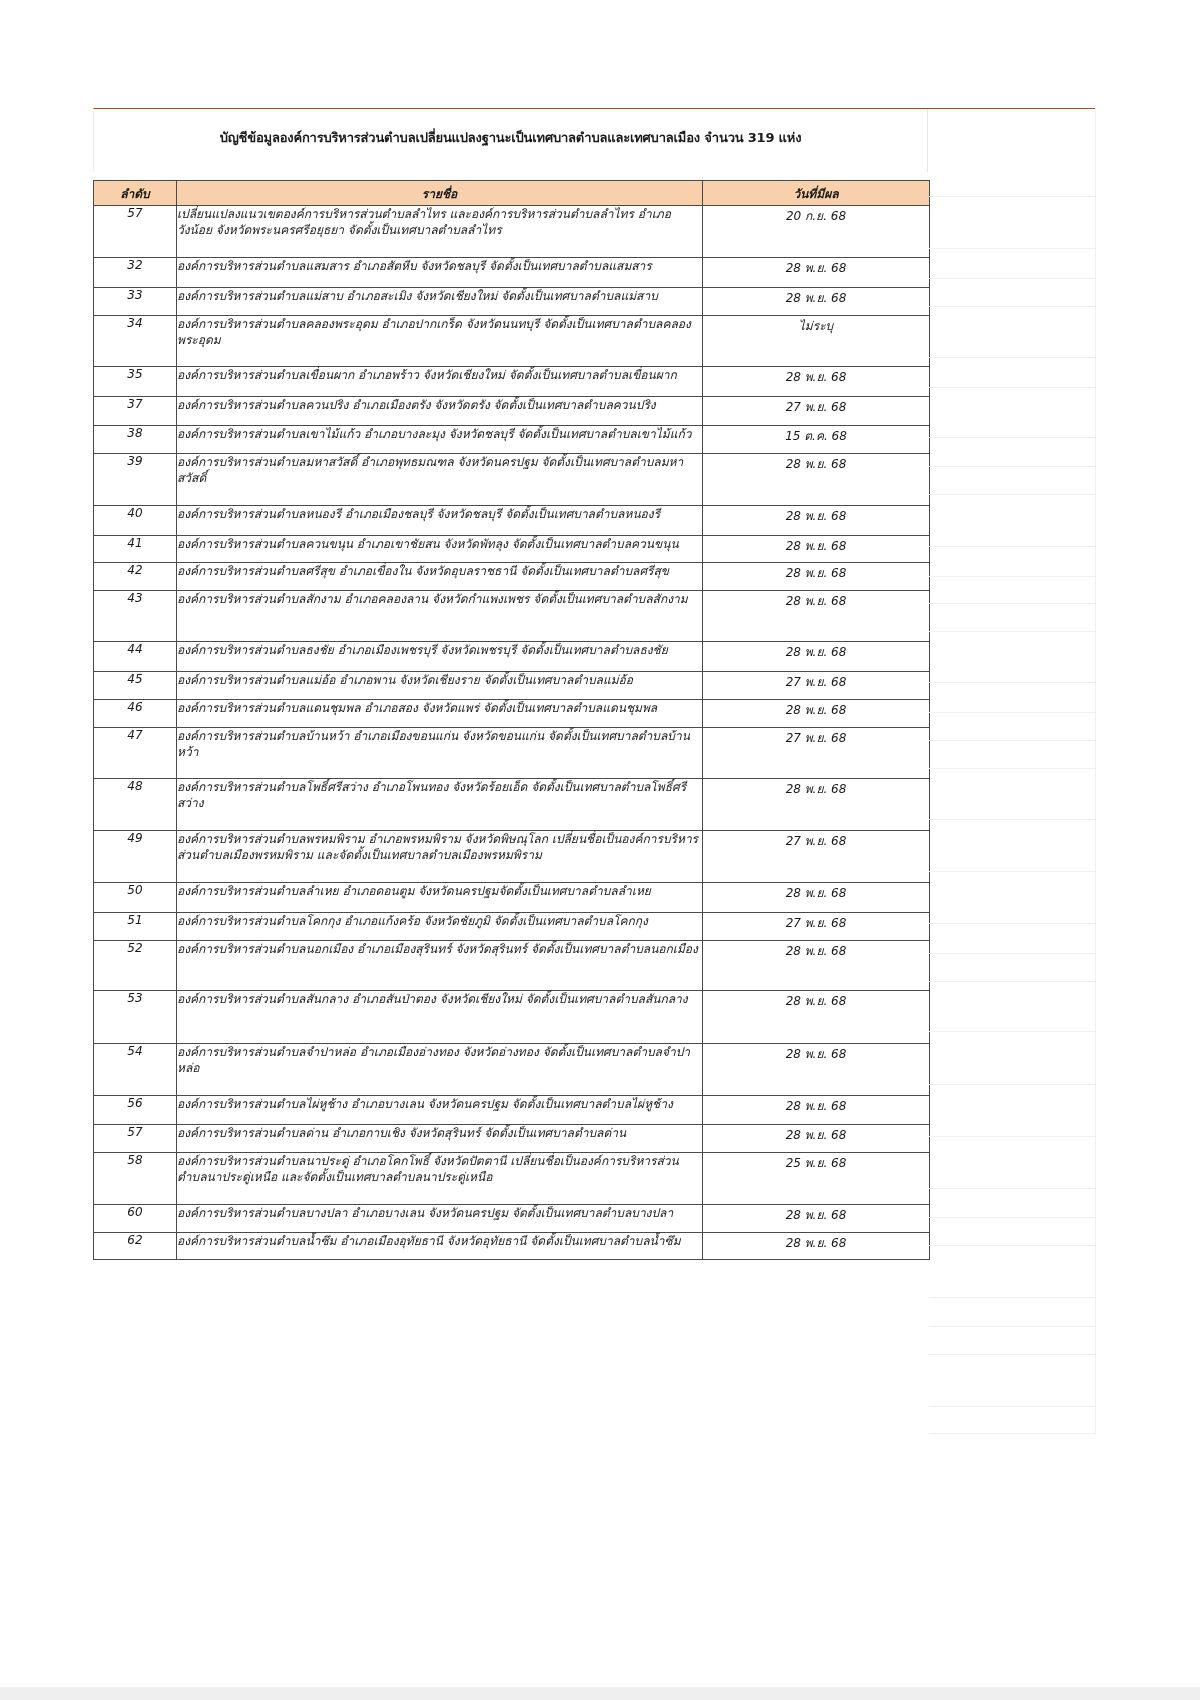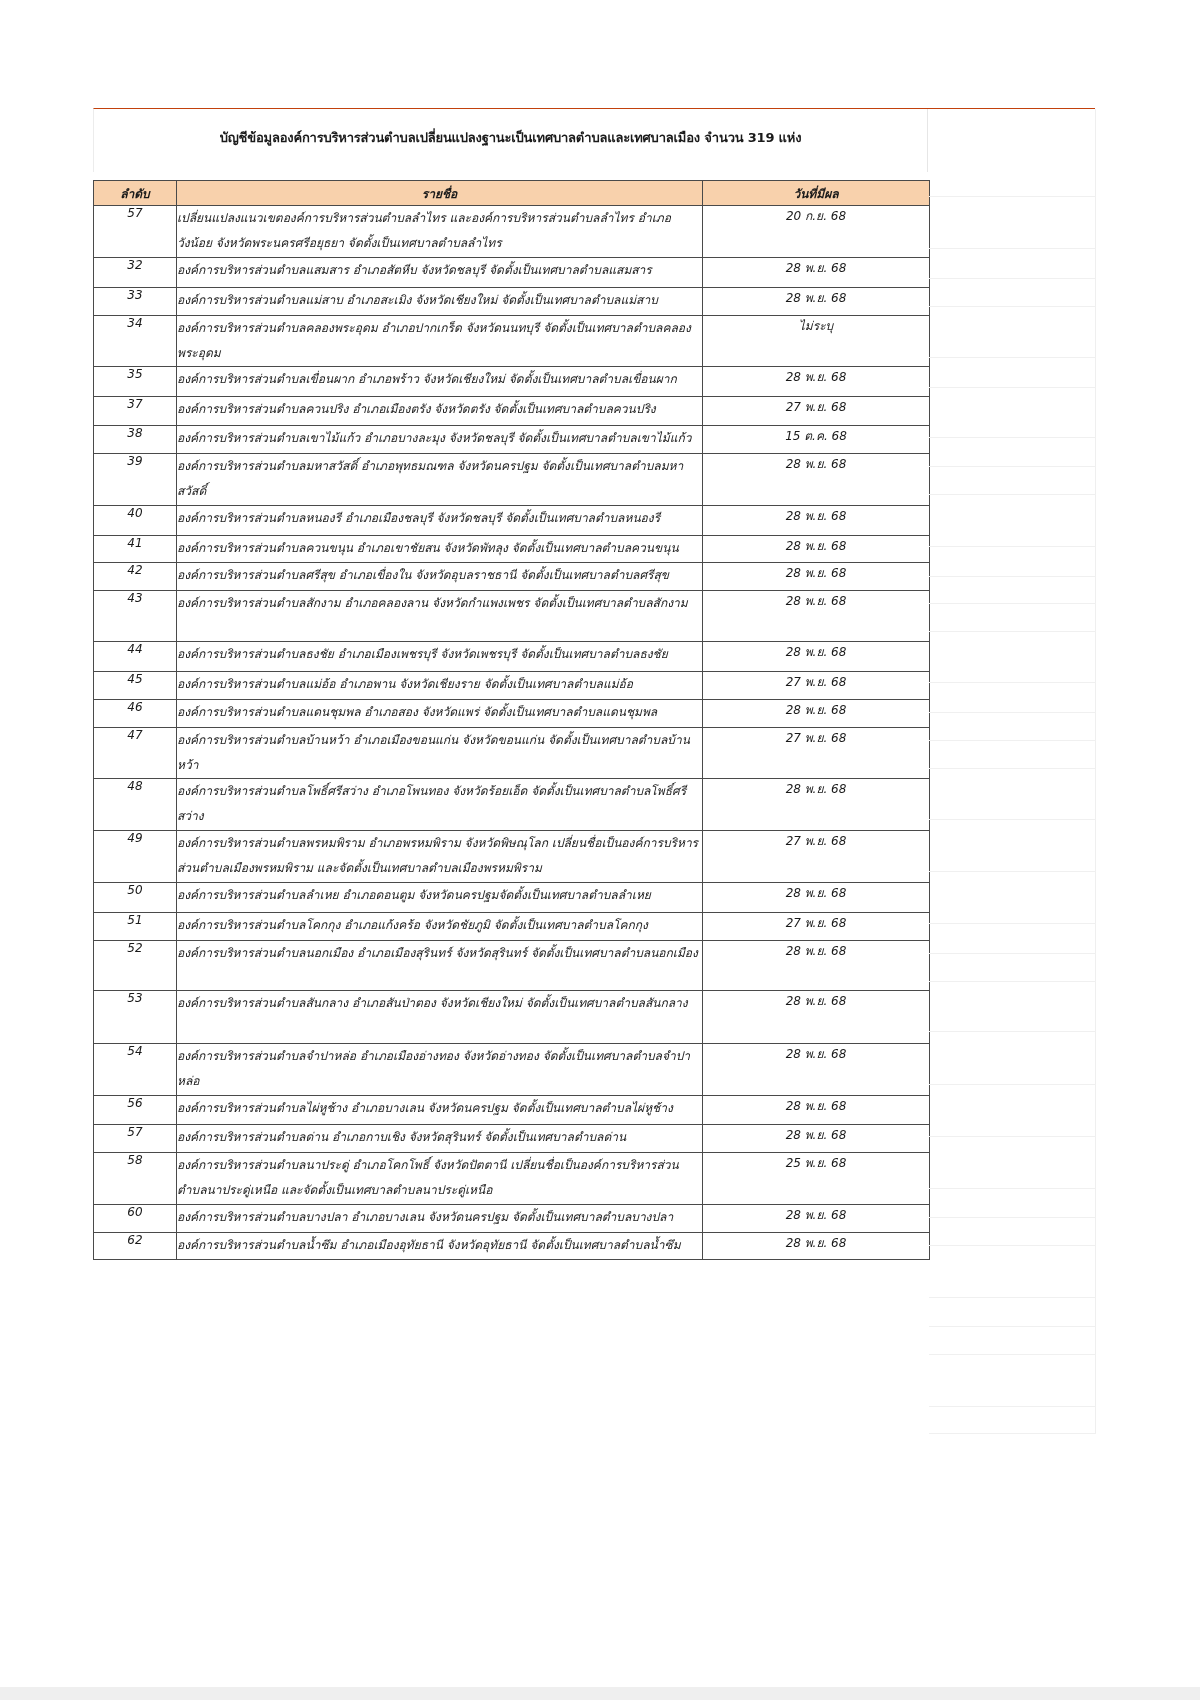--- a/index.html
+++ b/index.html
@@ -7,21 +7,21 @@
          font-family:"DejaVu Sans", sans-serif; color:#1a1a1a; }
   .sheet { position:absolute; left:93px; top:108px; width:1002px; }
   .title-row { position:relative; height:63px; border-top:1px solid #c2410c; border-left:1px solid #ececec; }
   .title-row .title-cell { position:absolute; left:0; top:0; width:834px; height:63px; border-right:1px solid #e6e6e6;
         display:flex; align-items:center; justify-content:center; font-size:13px; font-weight:bold; letter-spacing:-0.2px; padding-bottom:6px; box-sizing:border-box; }
   .title-row .extra { position:absolute; left:835px; top:0; width:166px; height:63px; border-right:1px solid #efefef; }
   table.main { position:absolute; left:93px; top:180px; border-collapse:collapse; table-layout:fixed; width:836px;font-style:italic; }
   table.main th, table.main td { border:1.5px solid #4a4a4a; font-size:12px; vertical-align:top; padding:0; }
   table.main thead th { background:#f8d1ac; font-weight:bold; height:24px; text-align:center; vertical-align:middle; font-size:12px; }
   td.no { text-align:center; padding-top:7px; }
-  td.name { padding:6px 4px 2px 4px; line-height:25px; text-align:left; }
+  td.name { padding:6px 4px 2px 4px; line-height:16px; text-align:left; }
   td.date { text-align:center; padding-top:7px; }
   .ghost { position:absolute; left:929px; width:166px; border-right:1px solid #efefef; border-bottom:1px solid #f0f0f0; }
   .footer-bar { position:absolute; left:0; top:1687px; width:1200px; height:13px; background:#efefef; }
 </style>
 </head>
 <body>
 
 <div class="sheet">
   <div class="title-row">
     <div class="title-cell">บัญชีข้อมูลองค์การบริหารส่วนตำบลเปลี่ยนแปลงฐานะเป็นเทศบาลตำบลและเทศบาลเมือง จำนวน   319  แห่ง</div>

